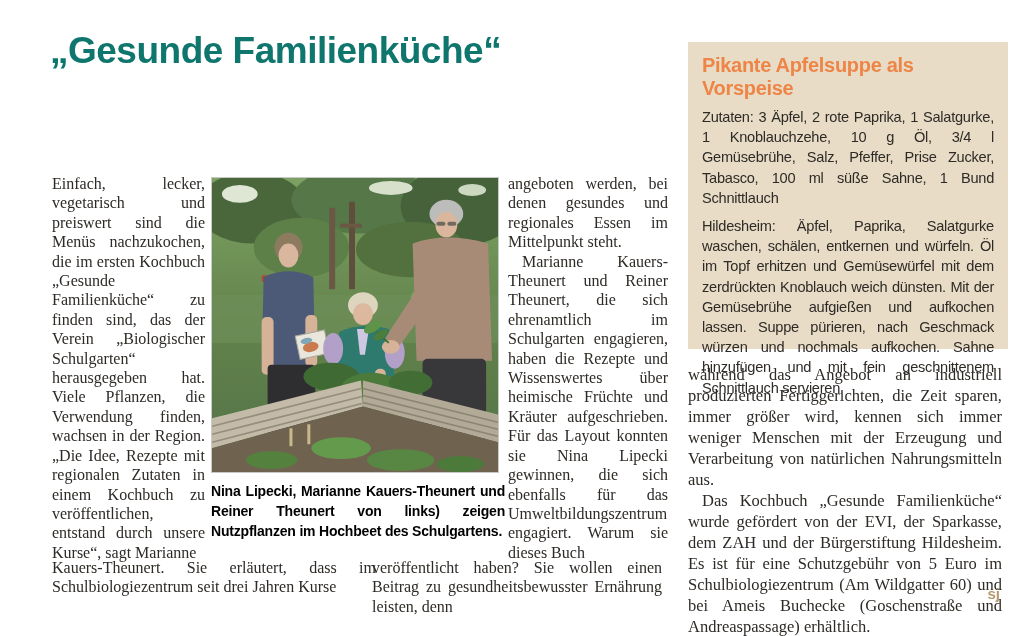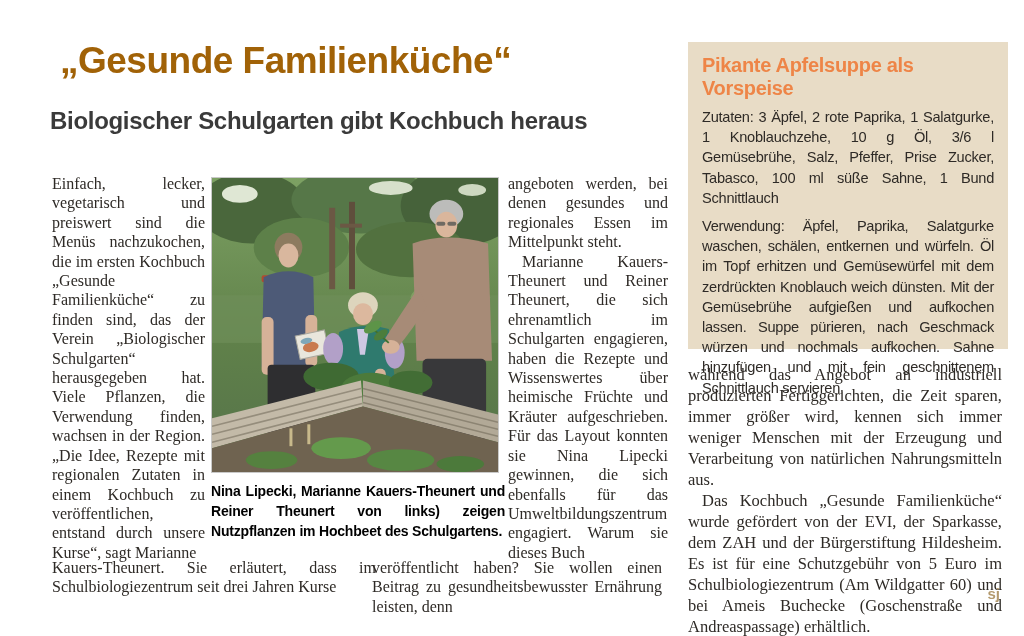--- a/index.html
+++ b/index.html
@@ -1,23 +1,23 @@
 <!DOCTYPE html>
 <html lang="de"><head>
 <meta charset="utf-8">
 <style>
   html,body{margin:0;padding:0;background:#ffffff;}
   .page{
     position:relative;width:1024px;height:636px;background:#ffffff;overflow:hidden;
     font-family:"Liberation Serif",serif;color:#2e2a26;
   }
   .title{
-    position:absolute;left:50px;top:30px;margin:10px;
+    position:absolute;left:50px;top:30px;margin:0;
     font-family:"Liberation Sans",sans-serif;font-weight:700;
-    font-size:37px;letter-spacing:-0.5px;color:#a16207;
+    font-size:37px;letter-spacing:-0.5px;color:#0f766e;
   }
   .subtitle{
     position:absolute;left:50px;top:107px;margin:0;
     font-family:"Liberation Sans",sans-serif;font-weight:700;
     font-size:24px;letter-spacing:-0.3px;color:#3a3a3a;
   }
   .bodytext{position:absolute;font-size:16px;line-height:19.4px;}
   .bodytext p{margin:0;text-align:justify;hyphens:auto;-webkit-hyphens:auto;}
   .bodytext p.indent{text-indent:14px;}
   .col1{left:52px;top:174px;width:153px;}
@@ -53,21 +53,20 @@
     font-family:"Liberation Sans",sans-serif;font-weight:700;
     font-size:15px;color:#b49a6e;
   }
 </style>
 </head>
 <body>
 
 <div class="page" lang="de">
 
   <h1 class="title">„Gesunde Familienküche“</h1>
-  <h2 class="subtitle">Biologischer Schulgarten gibt Kochbuch heraus</h2>
 
   <div class="bodytext col1">
     <p>Einfach, lecker, vegetarisch und preiswert sind die Menüs nachzukochen, die im ersten Kochbuch „Gesunde Familienküche“ zu finden sind, das der Verein „Biologischer Schulgarten“ herausgegeben hat. Viele Pflanzen, die Verwendung finden, wachsen in der Region. „Die Idee, Rezepte mit regionalen Zutaten in einem Kochbuch zu veröffentlichen, entstand durch unsere Kurse“, sagt Marianne</p>
   </div>
 
   <figure class="photo">
     <svg viewBox="0 0 288 296" preserveAspectRatio="none" aria-hidden="true">
       <defs>
         <linearGradient id="bgGrad" x1="0" y1="0" x2="0" y2="1">
           <stop offset="0" stop-color="#7da163"></stop>
@@ -160,22 +159,22 @@
     <p>angeboten werden, bei denen gesundes und regionales Essen im Mittelpunkt steht.</p>
     <p class="indent">Marianne Kauers-Theunert und Reiner Theunert, die sich ehrenamtlich im Schulgarten engagieren, haben die Rezepte und Wissenswertes über heimische Früchte und Kräuter aufgeschrieben. Für das Layout konnten sie Nina Lipecki gewinnen, die sich ebenfalls für das Umweltbildungszentrum engagiert. Warum sie dieses Buch</p>
   </div>
 
   <div class="bodytext wide2">
     <p>veröffentlicht haben? Sie wollen einen Beitrag zu gesundheitsbewusster Ernährung leisten, denn</p>
   </div>
 
   <aside class="recipe">
     <h3>Pikante Apfelsuppe als Vorspeise</h3>
-    <p><strong>Zutaten:</strong><span> 3 Äpfel, 2 rote Paprika, 1 Salatgurke, 1 Knoblauchzehe, 10 g Öl, 3/6 l Gemüsebrühe, Salz, Pfeffer, Prise Zucker, Tabasco, 100 ml süße Sahne, 1 Bund Schnittlauch</span></p>
-    <p><strong>Verwendung:</strong><span> Äpfel, Paprika, Salatgurke waschen, schälen, entkernen und würfeln. Öl im Topf erhitzen und Gemüsewürfel mit dem zerdrückten Knoblauch weich dünsten. Mit der Gemüsebrühe aufgießen und aufkochen lassen. Suppe pürieren, nach Geschmack würzen und nochmals aufkochen. Sahne hinzufügen und mit fein geschnittenem Schnittlauch servieren.</span></p>
+    <p><strong>Zutaten:</strong><span> 3 Äpfel, 2 rote Paprika, 1 Salatgurke, 1 Knoblauchzehe, 10 g Öl, 3/4 l Gemüsebrühe, Salz, Pfeffer, Prise Zucker, Tabasco, 100 ml süße Sahne, 1 Bund Schnittlauch</span></p>
+    <p><strong>Hildesheim:</strong><span> Äpfel, Paprika, Salatgurke waschen, schälen, entkernen und würfeln. Öl im Topf erhitzen und Gemüsewürfel mit dem zerdrückten Knoblauch weich dünsten. Mit der Gemüsebrühe aufgießen und aufkochen lassen. Suppe pürieren, nach Geschmack würzen und nochmals aufkochen. Sahne hinzufügen und mit fein geschnittenem Schnittlauch servieren.</span></p>
   </aside>
 
   <div class="bodytext col3">
     <p>während das Angebot an industriell produzierten Fertiggerichten, die Zeit sparen, immer größer wird, kennen sich immer weniger Menschen mit der Erzeugung und Verarbeitung von natürlichen Nahrungsmitteln aus.</p>
     <p class="indent">Das Kochbuch „Gesunde Familienküche“ wurde gefördert von der EVI, der Sparkasse, dem ZAH und der Bürgerstiftung Hildesheim. Es ist für eine Schutzgebühr von 5 Euro im Schulbiologiezentrum (Am Wildgatter 60) und bei Ameis Buchecke (Goschenstraße und Andreaspassage) erhältlich.</p>
     <span class="sig">sj</span>
   </div>
 
 </div>
 

